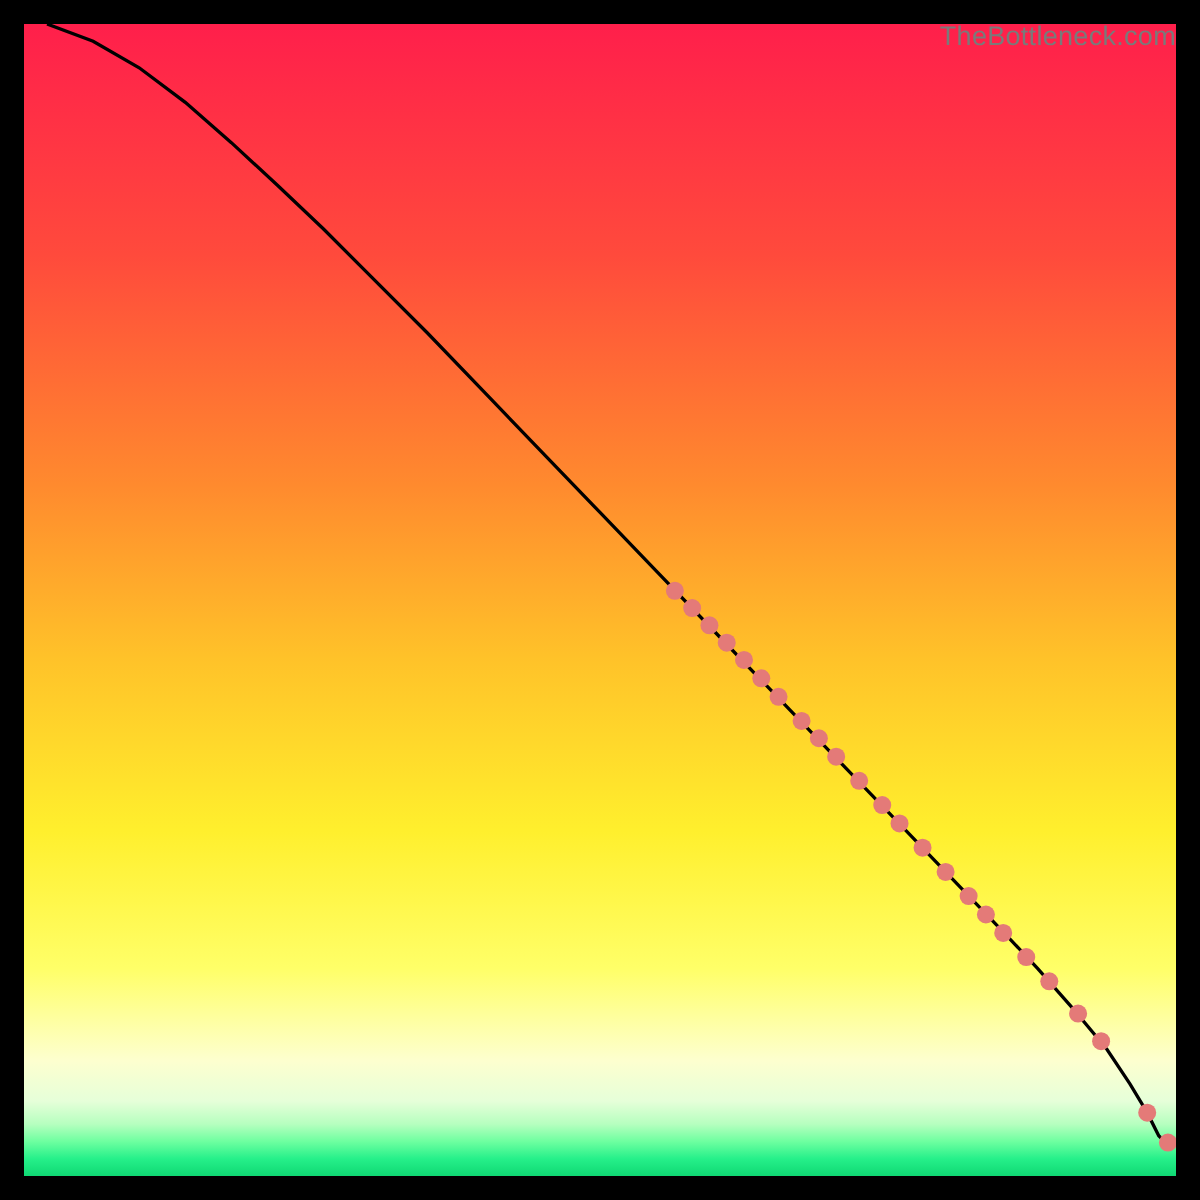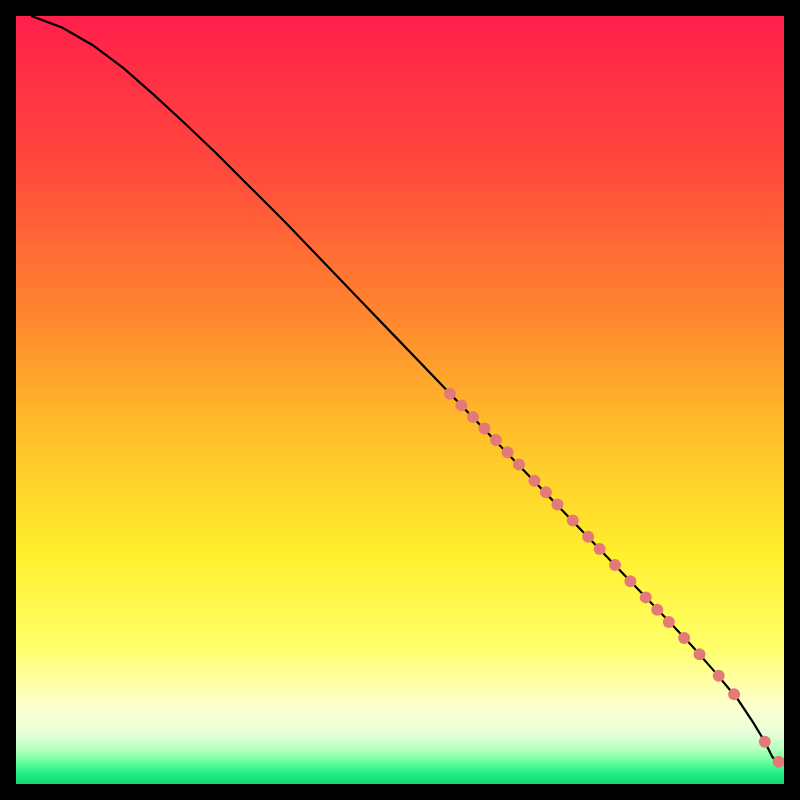--- a/index.html
+++ b/index.html
@@ -93,14 +93,15 @@
           <circle cx="652.80" cy="605.95" r="6" fill="#e47a78"></circle>
           <circle cx="668.16" cy="622.08" r="6" fill="#e47a78"></circle>
           <circle cx="683.52" cy="638.21" r="6" fill="#e47a78"></circle>
           <circle cx="702.72" cy="659.71" r="6" fill="#e47a78"></circle>
           <circle cx="718.08" cy="678.14" r="6" fill="#e47a78"></circle>
           <circle cx="748.80" cy="725.76" r="6" fill="#e47a78"></circle>
           <circle cx="762.62" cy="745.73" r="6" fill="#e47a78"></circle>
         </g>
     </svg>
 
+    <div class="attribution">TheBottleneck.com</div>
   </div>
 </div>
 
 </body></html>

